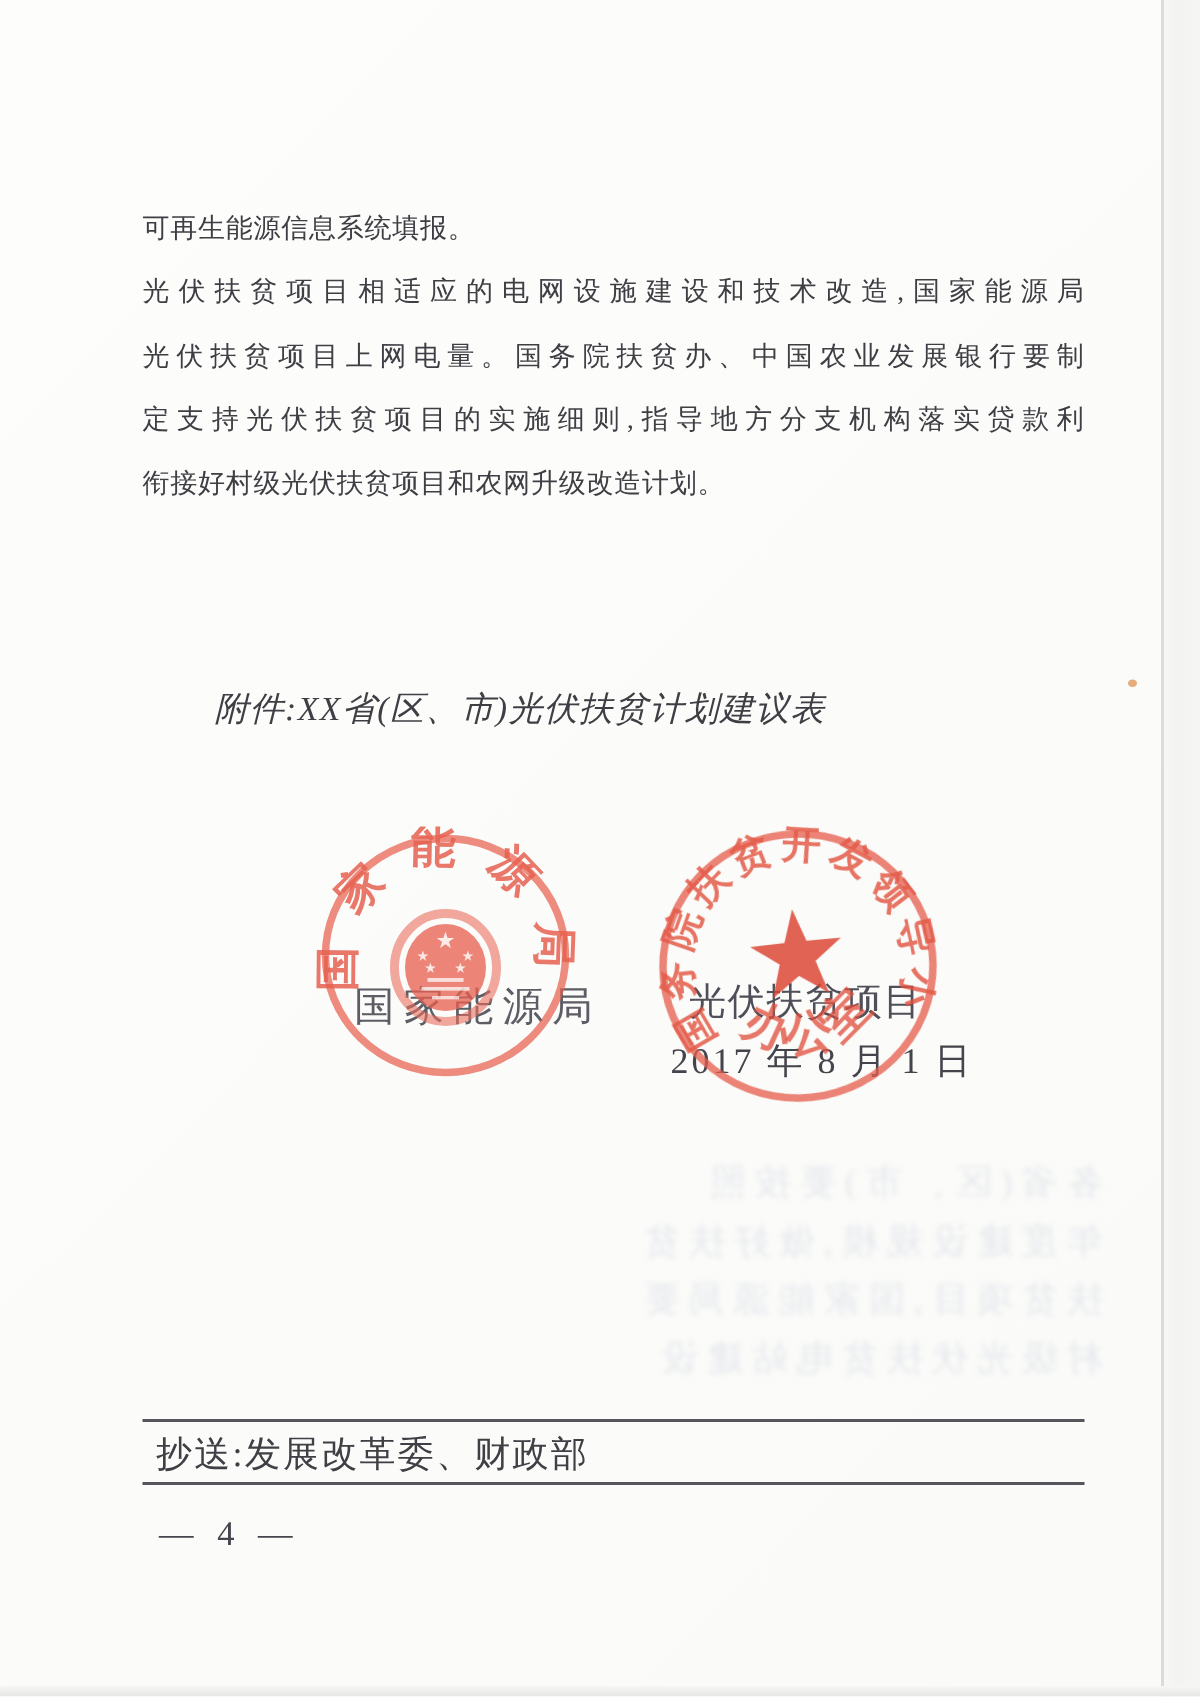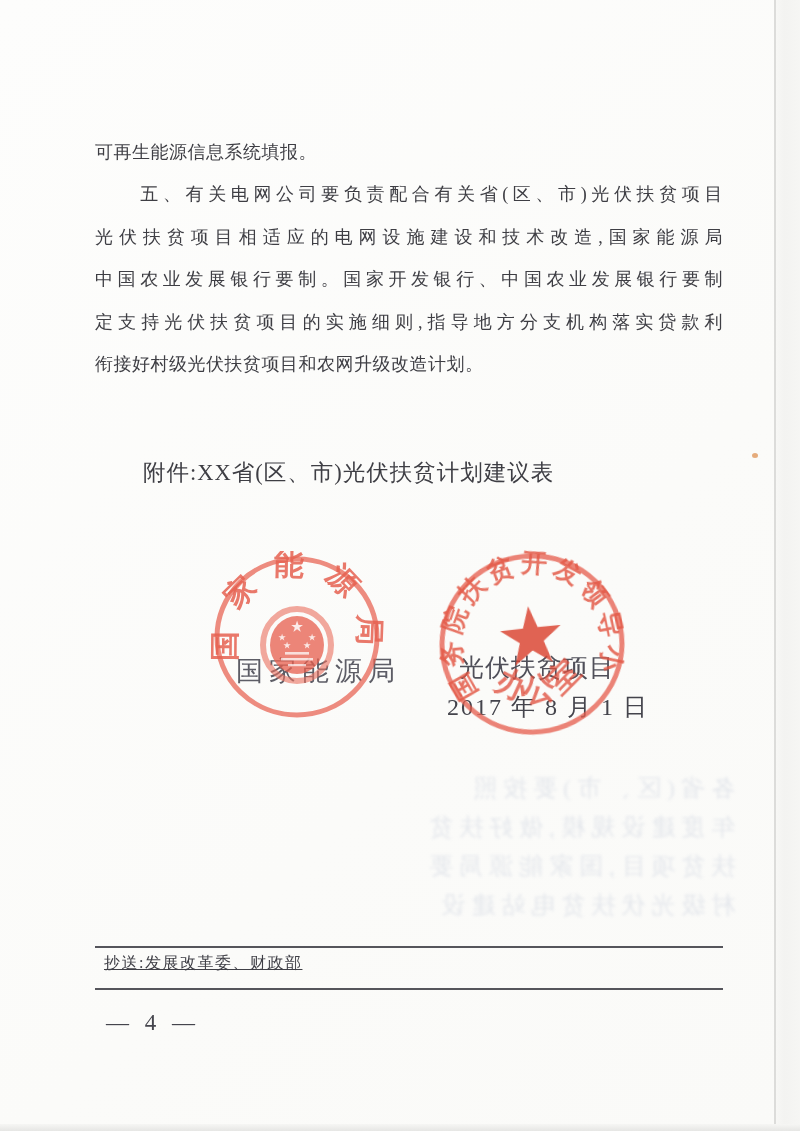--- a/index.html
+++ b/index.html
@@ -34,21 +34,21 @@
   
   .body-text {
     position: absolute; left: 95px; top: 131px; width: 628px;
     font-size: 18px; color: #3e3e44; line-height: 42.4px;
     letter-spacing: .5px;
   }
   .tline { width: 100%; white-space: nowrap; }
   .tline.just { white-space: normal; text-align: justify; text-align-last: justify; }
   .attachment-line {
     position: absolute; left: 143px; top: 457px; font-size: 22.5px;
-    color: #3e3e44; letter-spacing: 1px;
+    color: #3e3e44; letter-spacing: 1px; font-style: italic;
   }
   
   .printed-name-energy {
     position: absolute; left: 236px; top: 653px; font-size: 27px;
     color: #5d5d66; letter-spacing: 6px; white-space: nowrap;
   }
   .printed-name-poverty {
     position: absolute; left: 459px; top: 651px; font-size: 25px;
     color: #4f4f59; letter-spacing: 1px; white-space: nowrap;
   }
@@ -70,38 +70,37 @@
     opacity: .40;
     color: #c3cad9;
     font-size: 24px; letter-spacing: 6px;
   }
   .bleed-line { height: 39px; white-space: nowrap; }
   
   .footer-rule { position: absolute; left: 95px; width: 628px; height: 2px; background: #55555b; }
   .footer-rule.top { top: 946px; }
   .footer-rule.bottom { top: 988px; }
   .cc-line {
-    position: absolute; left: 104px; top: 953px; font-size: 16px;
-    color: #3f3f46; letter-spacing: 1.5px; text-decoration: underline;
+    position: absolute; left: 104px; top: 953px; font-size: 24px;
+    color: #3f3f46; letter-spacing: 1.5px;
   }
   .page-number {
     position: absolute; left: 106px; top: 1010px; font-size: 23px;
     color: #45454d; letter-spacing: 5px;
   }
 </style>
 </head>
 <body>
 
 <div class="page">
 
   <div class="body-text">
     <div class="tline">可再生能源信息系统填报。</div>
-    <div class="tline just">　　五、有关电网公司要负责配合有关省(区、市)光伏扶贫项目</div>
     <div class="tline just">光伏扶贫项目相适应的电网设施建设和技术改造,国家能源局</div>
-    <div class="tline just">中国农业发展银行要制。国家开发银行、中国农业发展银行要制</div>
+    <div class="tline just">光伏扶贫项目上网电量。国务院扶贫办、中国农业发展银行要制</div>
     <div class="tline just">定支持光伏扶贫项目的实施细则,指导地方分支机构落实贷款利</div>
     <div class="tline">衔接好村级光伏扶贫项目和农网升级改造计划。</div>
   </div>
 
   <div class="attachment-line">附件:XX省(区、市)光伏扶贫计划建议表</div>
 
   <div class="printed-name-energy">国家能源局</div>
   <div class="printed-name-poverty">光伏扶贫项目</div>
   <div class="sign-date">2017 年 8 月 1 日</div>
 

